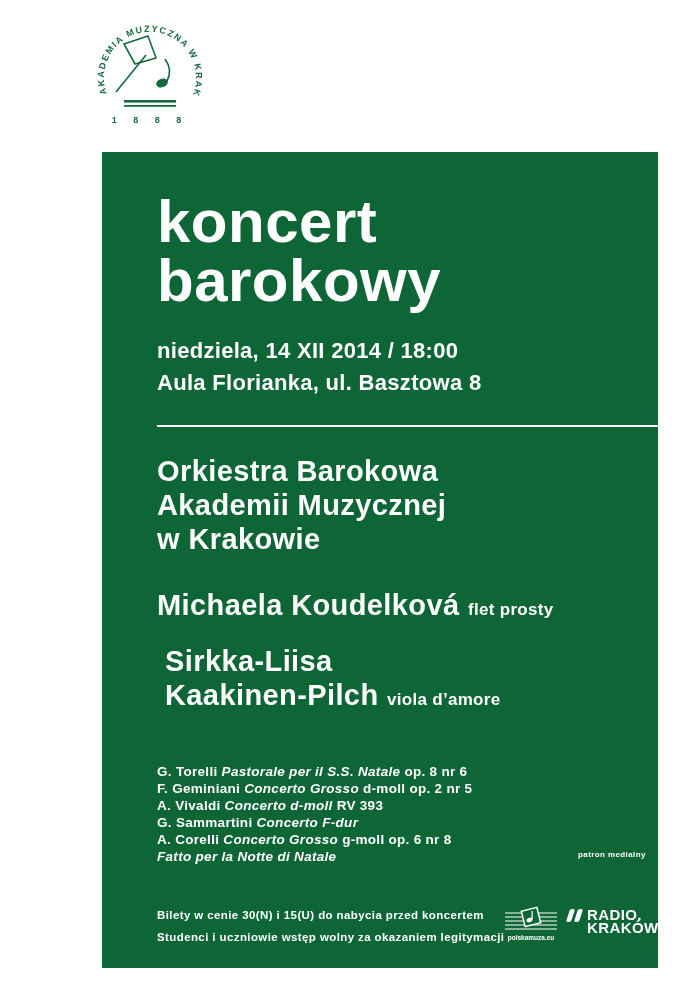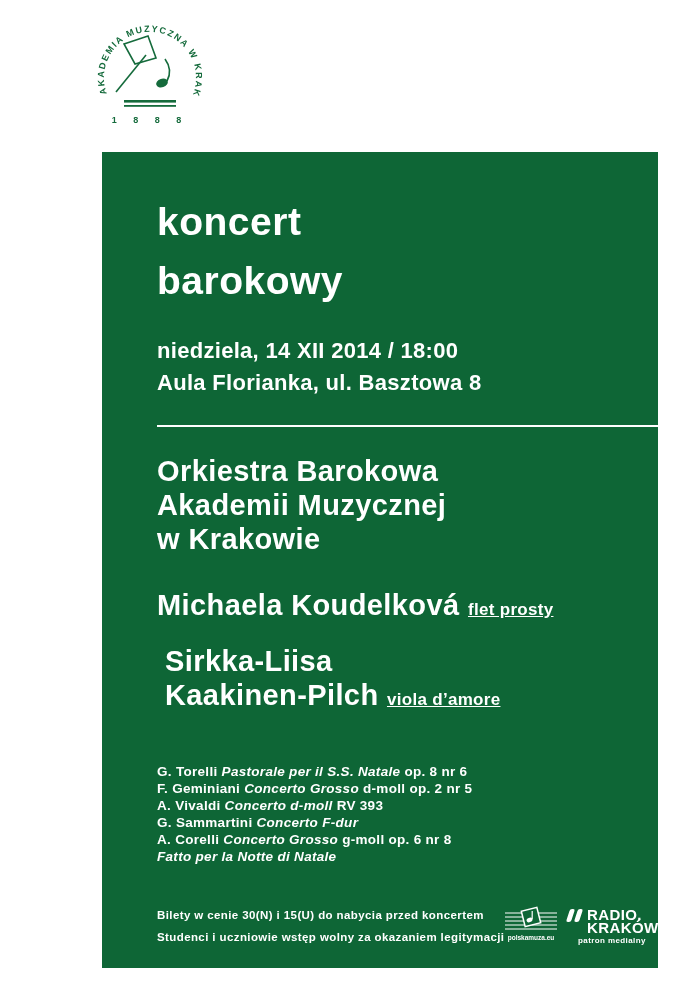--- a/index.html
+++ b/index.html
@@ -22,21 +22,21 @@
   .panel {
     position:absolute;
     left:102px; top:152px;
     width:556px; height:816px;
     background:#0e6636;
     color:#ffffff;
   }
 
   .title {
     position:absolute; left:55px; top:40px;
-    font-size:39px; font-weight:700; line-height:59px;
+    font-size:60px; font-weight:700; line-height:59px;
     letter-spacing:0.5px;
   }
   .datetime {
     position:absolute; left:55px; top:183px;
     font-size:22px; font-weight:700; line-height:32px;
     letter-spacing:0.3px;
   }
   .divider {
     position:absolute; left:55px; top:273px;
     width:501px; height:2px; background:#ffffff;
@@ -49,41 +49,41 @@
   .performer-1 {
     position:absolute; left:55px; top:437px;
     font-size:29px; font-weight:700; letter-spacing:0.4px;
   }
   .performer-2 {
     position:absolute; left:63px; top:492px;
     font-size:29px; font-weight:700; line-height:34px;
     letter-spacing:0.4px;
   }
   .role {
-    font-size:17px; font-weight:700; letter-spacing:0.3px;text-decoration:underline;
+    font-size:17px; font-weight:700; letter-spacing:0.3px;
   }
   .lead-label {
     position:absolute; left:55px; top:563px;
     font-size:20px; font-weight:700; letter-spacing:0.4px;
   }
   .program {
     position:absolute; left:55px; top:611px;
     font-size:13.5px; font-weight:700; line-height:17px;
     letter-spacing:0.3px;
   }
   .program .work { font-style:italic; }
   .tickets {
     position:absolute; left:55px; top:752px;
     font-size:11.5px; font-weight:700; line-height:22px;
     letter-spacing:0.4px; max-width:400px;
   }
 
   
   .patron-label {
-    position:absolute; left:476px; top:784px;
+    position:absolute; left:476px; top:698px;
     font-size:8px; font-weight:700; letter-spacing:0.4px;
   }
   .polskamuza-logo { position:absolute; left:400px; top:752px; }
   .radio-logo {
     position:absolute; left:466px; top:756px;
     display:flex; align-items:flex-start;
   }
   .radio-quote { display:flex; margin:1px 4px 0 0; }
   .radio-quote .rq {
     width:5px; height:13px; background:#ffffff;

